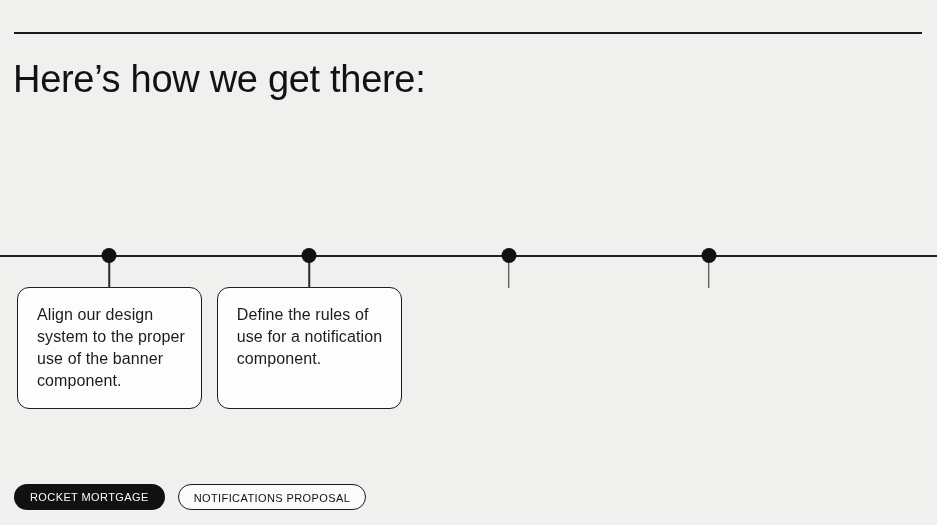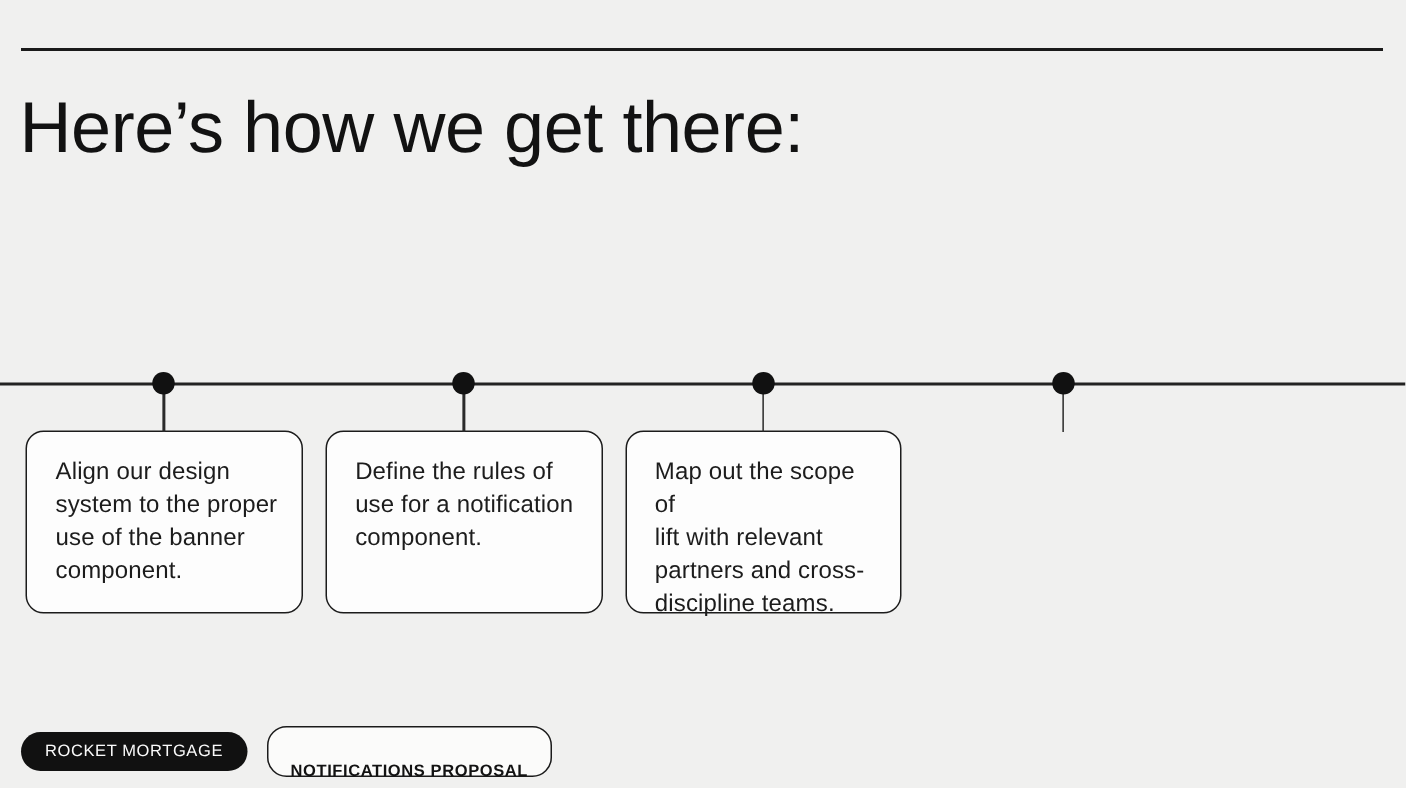--- a/index.html
+++ b/index.html
@@ -20,21 +20,21 @@
     width: 908px;
     height: 2px;
     background: #1a1a1a;
   }
 
   .slide-title {
     position: absolute;
     left: 13px;
     top: 58px;
     margin: 0;
-    font-size: 48px;
+    font-size: 38px;
     font-weight: 400;
     letter-spacing: -0.3px;
     color: #121212;
     white-space: nowrap;
   }
 
   .timeline-axis {
     position: absolute;
     left: 0;
     top: 255px;
@@ -119,23 +119,22 @@
   .badge-solid {
     background: #111111;
     color: #fafafa;
     padding: 0 16px;
   }
 
   .badge-outline {
     background: #fbfbfa;
     color: #121212;
     border: 1px solid #1a1a1a;
-    padding: 16px 15px;
+    padding: 0 15px;
     box-sizing: border-box;
-    font-weight: bold;
   }
 </style>
 </head>
 <body>
 
 <div>
 
   <div class="top-rule"></div>
 
   <h1 class="slide-title">Here’s how we get there:</h1>
@@ -161,26 +160,20 @@
       <div class="step-card">
         <p>Define the rules of
 use for a notification
 component.</p>
       </div>
     </div>
 
     <div class="step">
       <div class="node-stem"></div>
       <div class="node-dot"></div>
-      <div class="step-card">
-        <p>Map out the scope of
-lift with relevant
-partners and cross-
-discipline teams.</p>
-      </div>
     </div>
 
     <div class="step">
       <div class="node-stem"></div>
       <div class="node-dot"></div>
     </div>
 
   </div>
 
   <div class="footer-badges">

